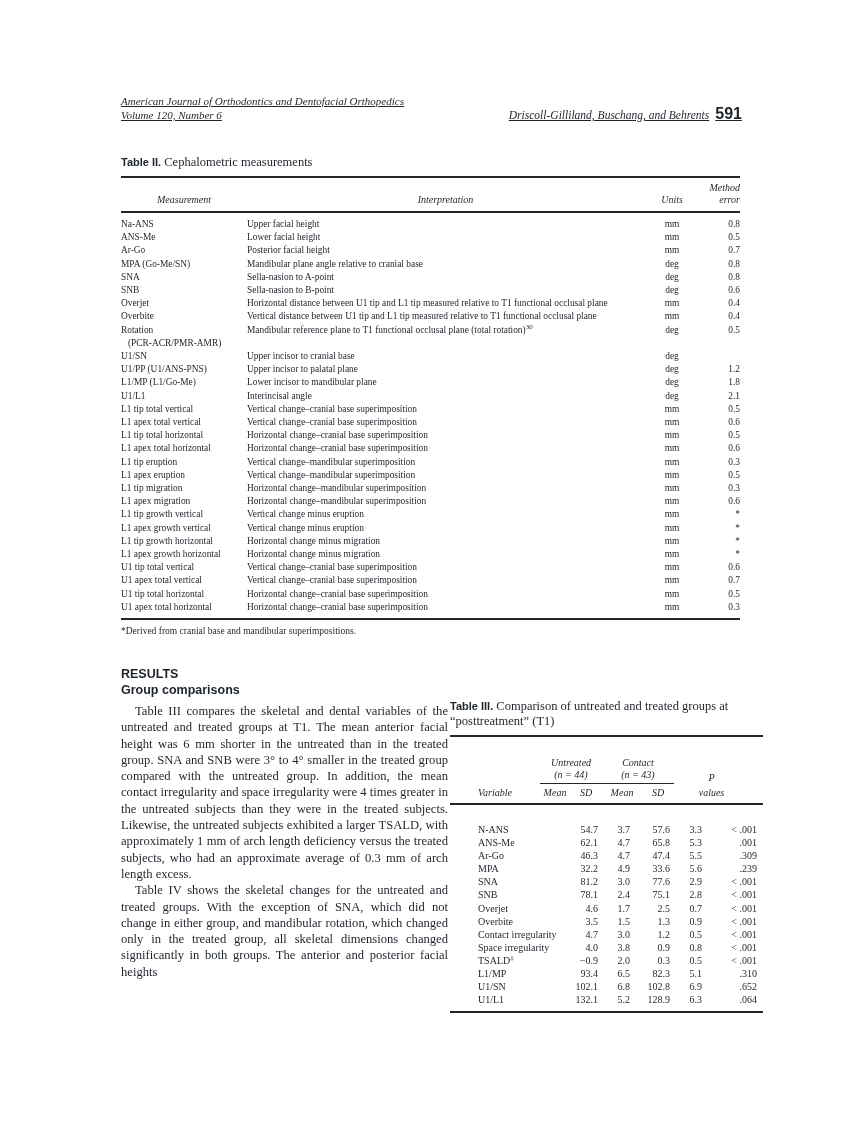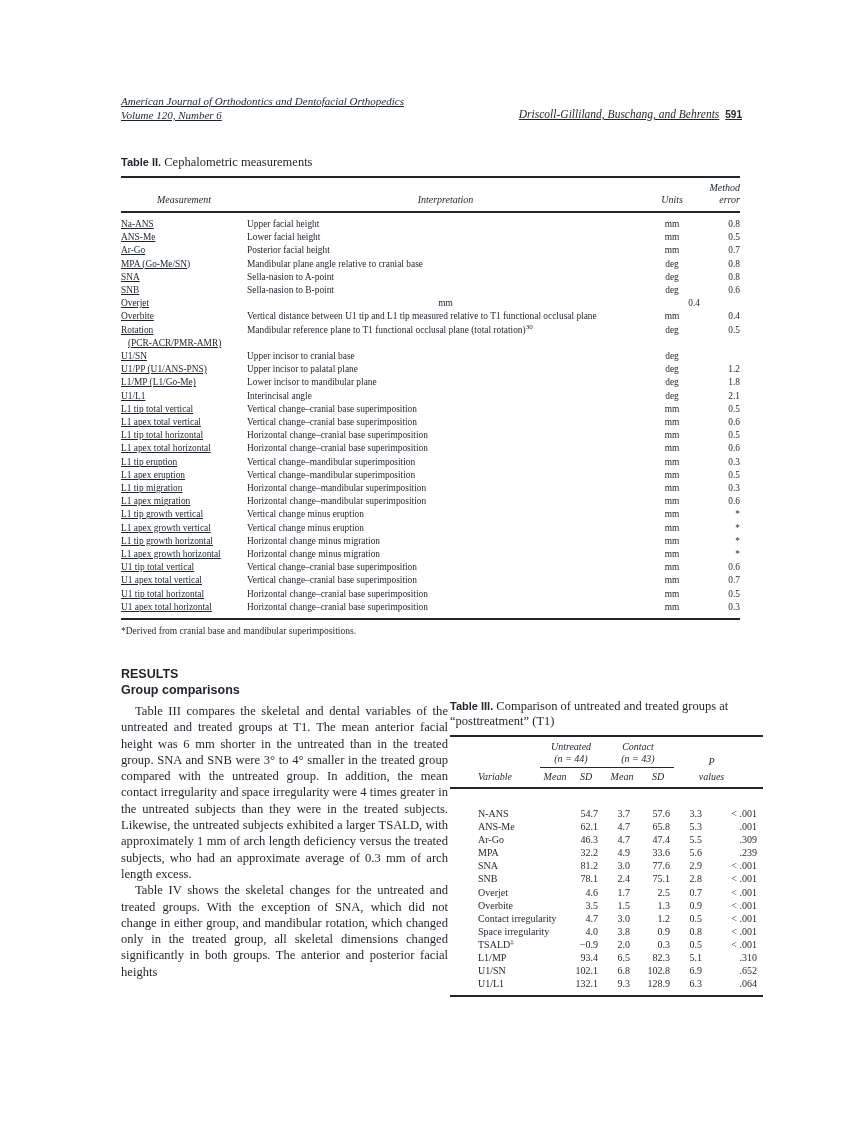--- a/index.html
+++ b/index.html
@@ -6,59 +6,59 @@
   .page {
     position:relative; width:862px; height:1122px; margin:0 auto;
     background:#ffffff; color:#1e242b; overflow:hidden;
     font-family:"Liberation Serif","DejaVu Serif",serif;
   }
 
   
   .running-head { position:absolute; left:121px; right:120px; top:94px; display:flex; justify-content:space-between; align-items:flex-end;text-decoration:underline; }
   .rh-left { font-style:italic; font-size:11px; line-height:14px; }
   .rh-right { font-style:italic; font-size:11.5px; line-height:14px; white-space:nowrap; }
-  .rh-page { font-style:normal; font-weight:bold; font-size:10px; font-family:"Liberation Sans",sans-serif; margin-left:6px; }
+  .rh-page { font-style:normal; font-weight:bold; font-size:16px; font-family:"Liberation Sans",sans-serif; margin-left:6px; }
 
   
   .tbl-caption { font-size:12.5px; line-height:15px; }
   .tbl-label { font-family:"Liberation Sans",sans-serif; font-weight:bold; font-size:11px; }
   .rule { background:#20262c; }
   .rule.thick { height:2px; }
   .rule.thin { height:1.5px; }
 
   
   .table2 { position:absolute; left:121px; top:155px; width:619px; }
   .table2 .rule.top { margin-top:6px; }
   .t2-grid { display:grid; grid-template-columns:126px 397px 56px 40px; }
   .t2-head { align-items:end; font-style:italic; font-size:10px; line-height:12px; padding:4px 0 5px; }
   .t2-head .h-m { text-align:center; }
   .t2-head .h-i { text-align:center; }
   .t2-head .h-u { text-align:center; }
   .t2-head .h-e { text-align:right; }
   .t2-body { padding:5px 0 4px; }
   .t2-row { font-size:9.4px; line-height:13.2px; }
-  .t2-row .c-m { white-space:nowrap;text-decoration:underline; }
+  .t2-row .c-m { white-space:nowrap; }
   .t2-row .c-m .m2 { padding-left:7px; }
   .t2-row .c-i { white-space:nowrap; overflow:visible; }
   .t2-row .c-u { text-align:center; }
   .t2-row .c-e { text-align:right; }
   sup { font-size:7px; line-height:0; }
   .footnote { font-size:9.5px; line-height:12px; margin-top:5px; }
 
   
   .results { position:absolute; left:121px; top:666px; width:327px; }
   .results h2, .results h3 { font-family:"Liberation Sans",sans-serif; font-weight:bold; font-size:12.5px; line-height:16px; margin:0; }
   .results p { font-size:12.6px; line-height:16.3px; text-align:justify; text-indent:14px; margin:0; }
   .results p.first { margin-top:5px; }
 
   
   .table3 { position:absolute; left:450px; top:699px; width:313px; }
   .table3 .rule.top { margin-top:6px; }
   .t3-grid { display:grid; grid-template-columns:90px 30px 32px 40px 32px 1fr; }
-  .t3-head { padding-top:4px; font-style:italic; font-size:10px; line-height:12px; }
+  .t3-head { padding-top:20px; font-style:italic; font-size:10px; line-height:12px; }
   .t3-groups { align-items:end; }
   .t3-group { grid-column:span 2; text-align:center; border-bottom:1.2px solid #20262c; padding-bottom:2px; }
   .t3-p1 { text-align:center; padding-right:14px; }
   .t3-cols { padding:3px 0 4px; align-items:end; }
   .t3-cols .h-var { text-align:center; }
   .t3-cols .h-num { text-align:center; }
   .t3-cols .h-p { text-align:center; padding-right:14px; }
   .t3-body { padding:18px 0 5px;margin-left:28px; }
   .t3-row { font-size:10px; line-height:13.1px; }
   .t3-row .c-v { white-space:nowrap; }
@@ -135,20 +135,21 @@
 
         <div class="t2-grid t2-row">
           <div class="c-m"><span>SNB</span><div class="m2"></div></div>
           <div class="c-i"><span>Sella-nasion to B-point</span><sup></sup></div>
           <div class="c-u">deg</div>
           <div class="c-e">0.6</div>
         </div>
 
         <div class="t2-grid t2-row">
           <div class="c-m"><span>Overjet</span><div class="m2"></div></div>
+          <div class="c-i"><span>Horizontal distance between U1 tip and L1 tip measured relative to T1 functional occlusal plane</span><sup></sup></div>
           <div class="c-u">mm</div>
           <div class="c-e">0.4</div>
         </div>
 
         <div class="t2-grid t2-row">
           <div class="c-m"><span>Overbite</span><div class="m2"></div></div>
           <div class="c-i"><span>Vertical distance between U1 tip and L1 tip measured relative to T1 functional occlusal plane</span><sup></sup></div>
           <div class="c-u">mm</div>
           <div class="c-e">0.4</div>
         </div>
@@ -455,21 +456,21 @@
           <div class="c-n">102.1</div>
           <div class="c-n">6.8</div>
           <div class="c-n">102.8</div>
           <div class="c-n">6.9</div>
           <div class="c-p">.652</div>
         </div>
 
         <div class="t3-grid t3-row">
           <div class="c-v"><span>U1/L1</span><sup></sup></div>
           <div class="c-n">132.1</div>
-          <div class="c-n">9.3</div>
+          <div class="c-n">5.2</div>
           <div class="c-n">128.9</div>
           <div class="c-n">6.3</div>
           <div class="c-p">.064</div>
         </div>
       </div>
     <div class="rule thin"></div>
   </section>
 
 </div>
 

